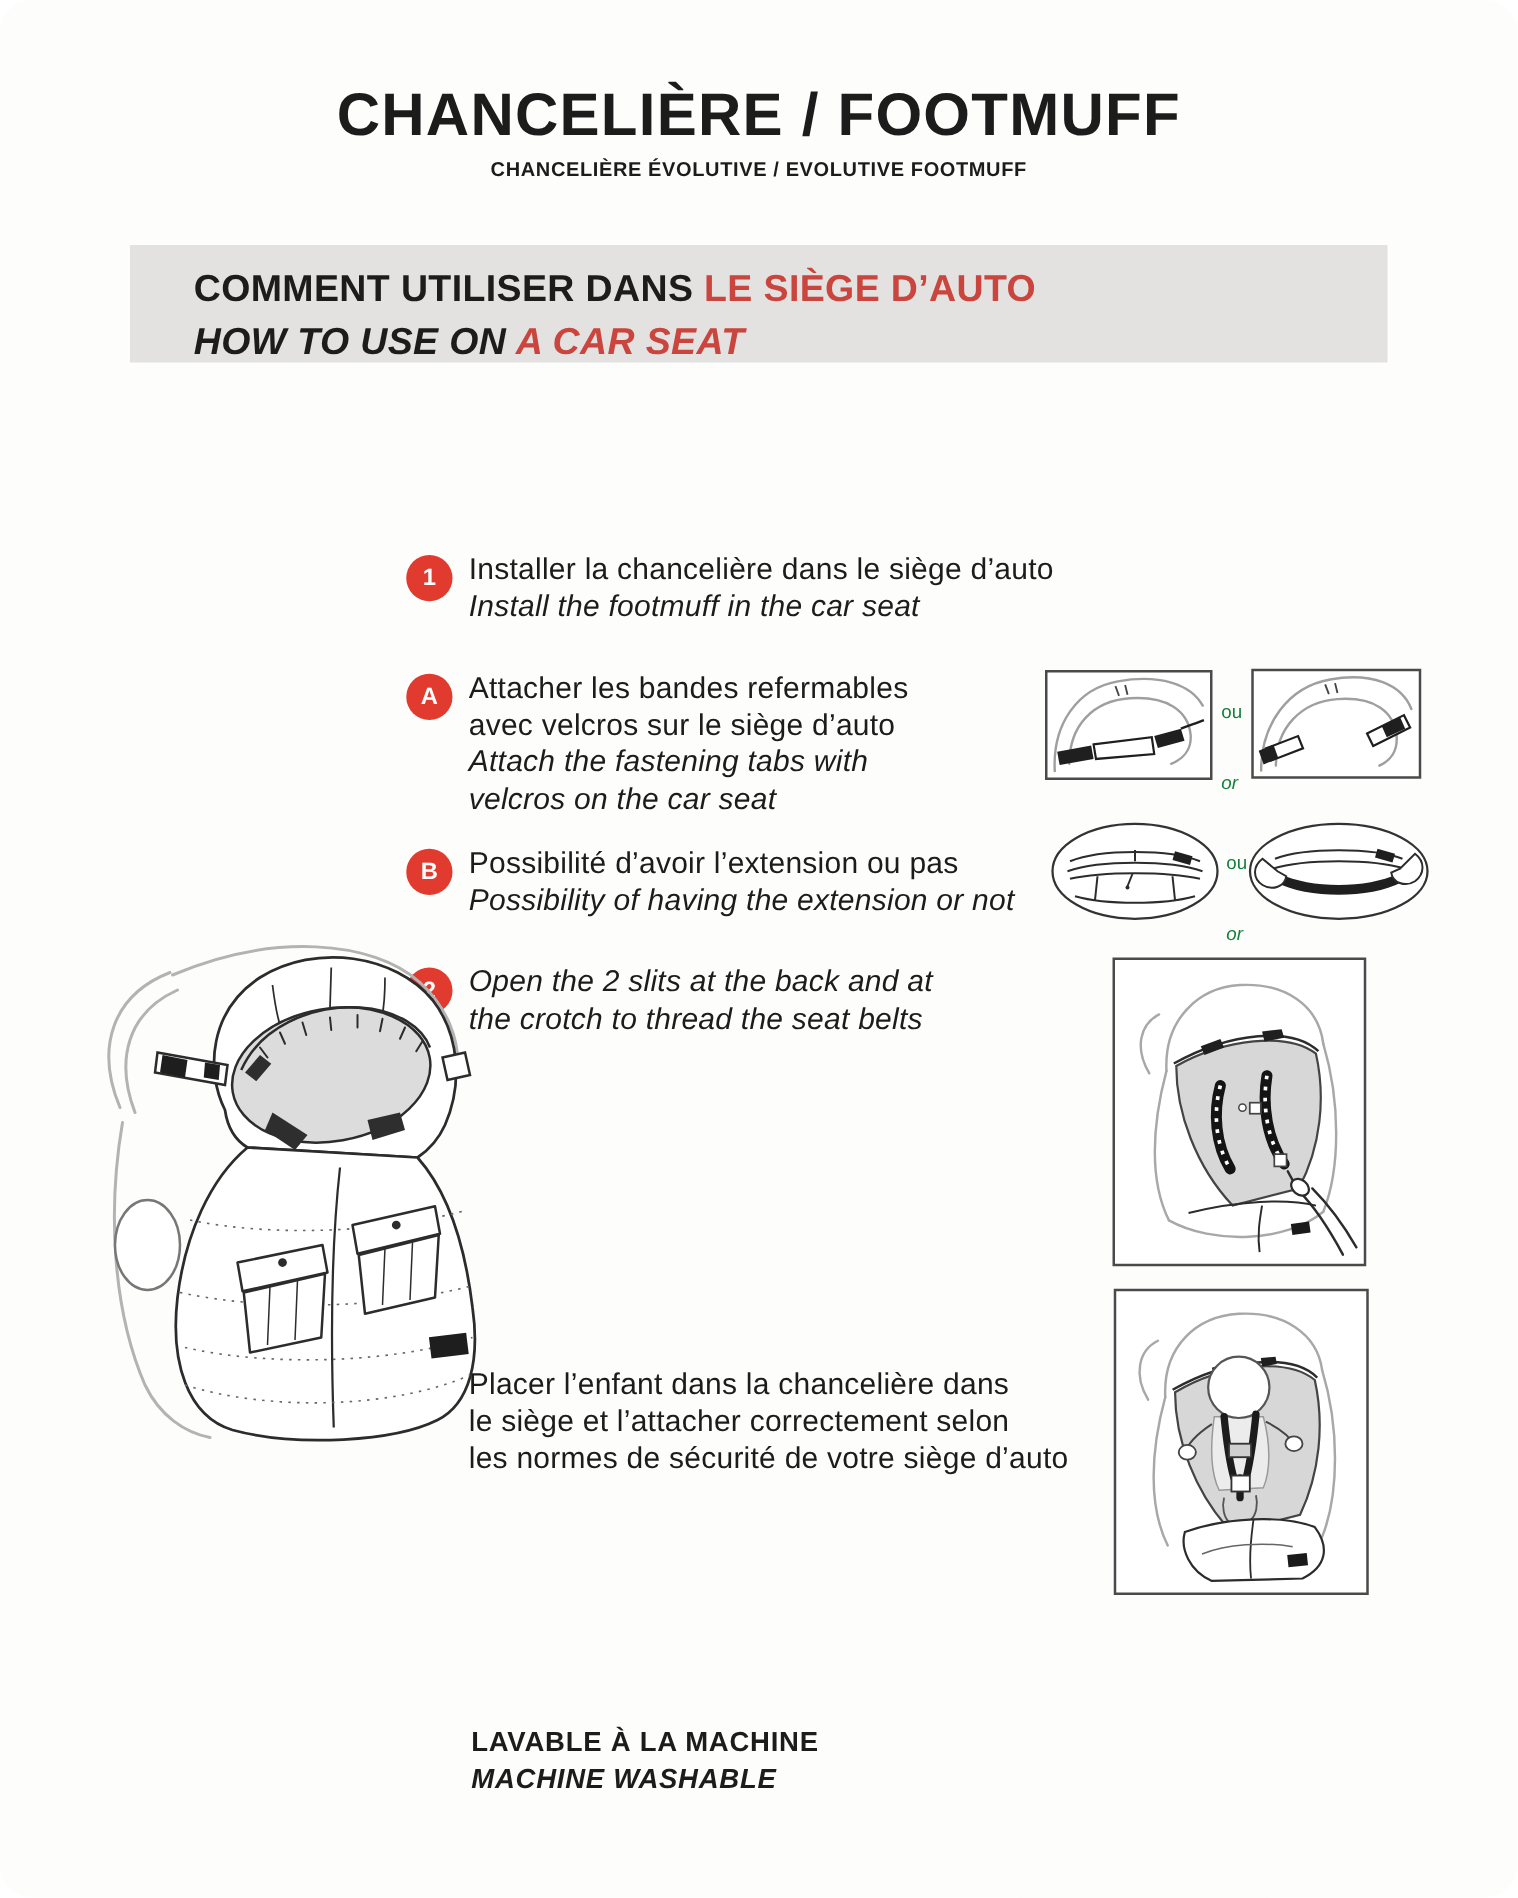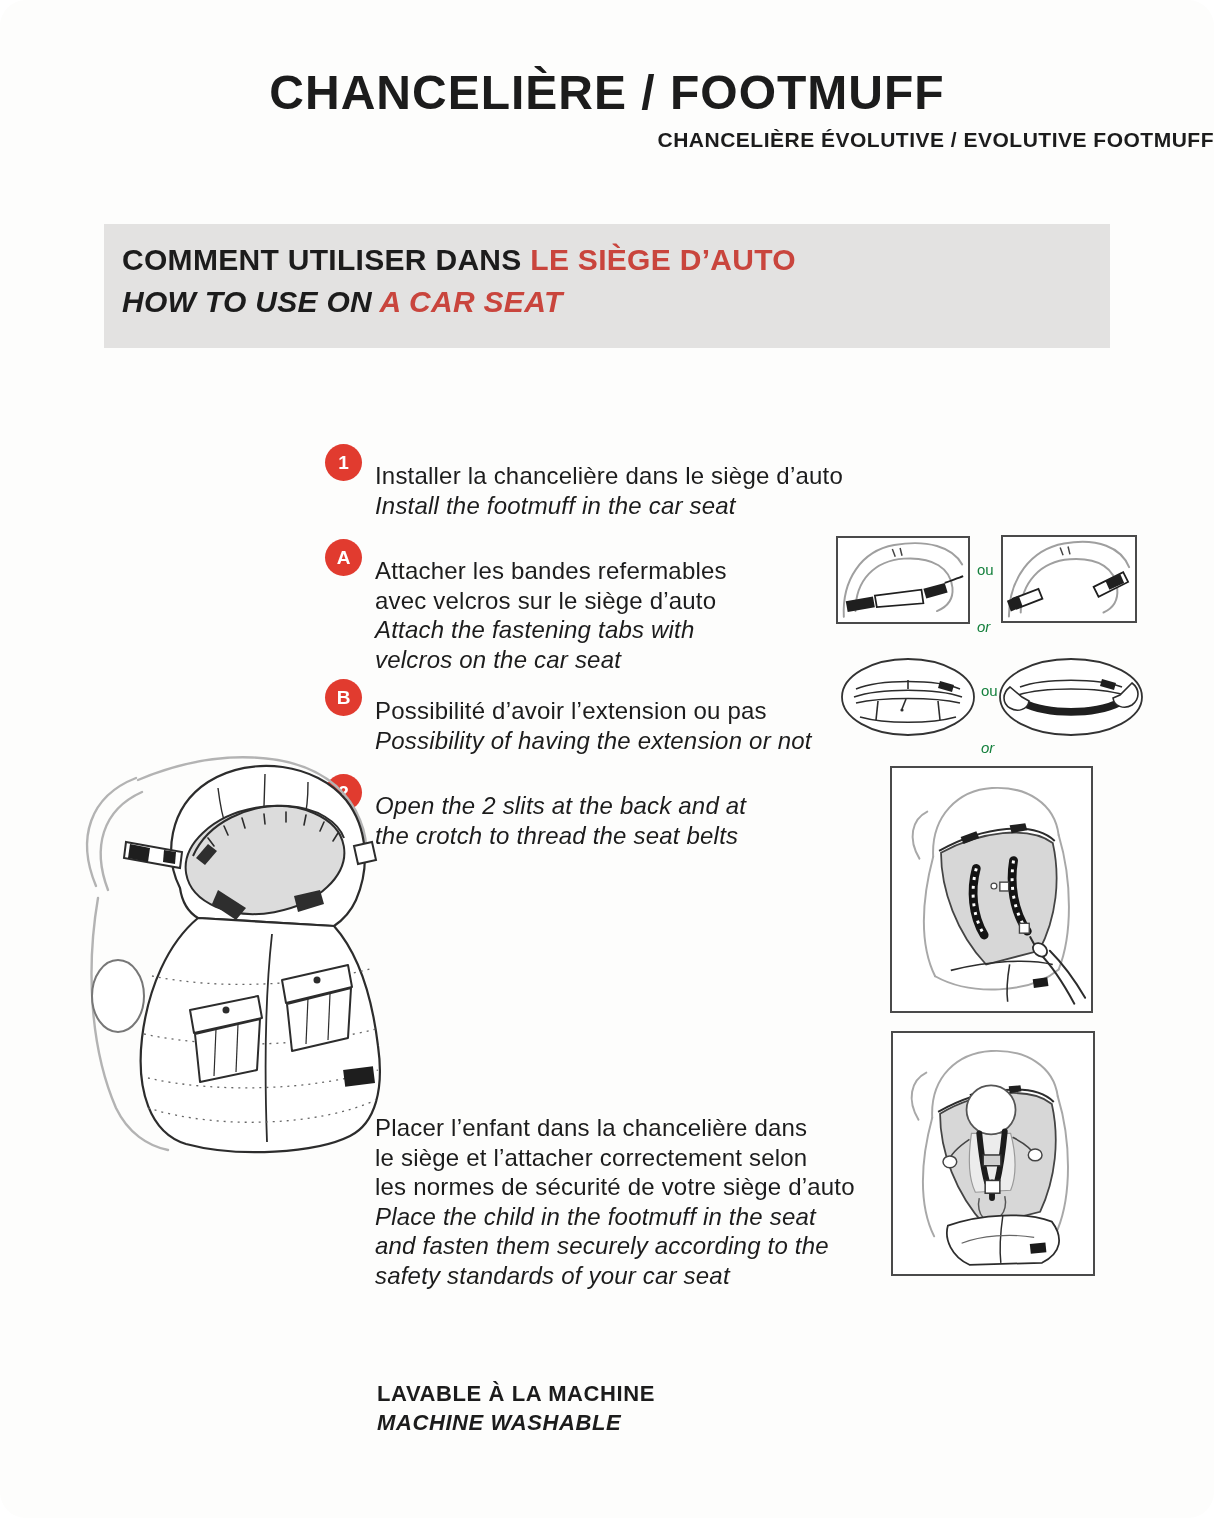--- a/index.html
+++ b/index.html
@@ -15,38 +15,38 @@
   html,body{margin:0;padding:0;background:#fff;}
   .page{
     position:relative;width:1214px;height:1518px;background:var(--page-bg);
     font-family:"Liberation Sans", sans-serif;color:var(--ink);overflow:hidden;border-radius:26px;
   }
   .title{
     position:absolute;top:66px;left:0;width:100%;text-align:center;
     font-size:48px;font-weight:800;letter-spacing:1px;line-height:54px;
   }
   .subtitle{
-    position:absolute;top:128px;left:0;width:100%;text-align:right;
-    font-size:21px;font-weight:700;letter-spacing:.5px;
+    position:absolute;top:128px;left:0;width:100%;text-align:center;
+    font-size:16px;font-weight:700;letter-spacing:.5px;
   }
   .banner{
-    position:absolute;left:104px;top:196px;width:1006px;height:124px;
-    background:var(--banner-bg);box-sizing:border-box;padding:15px 0 0 18px;margin-top:28px;
+    position:absolute;left:104px;top:196px;width:1006px;height:94px;
+    background:var(--banner-bg);box-sizing:border-box;padding:15px 0 0 51px;
   }
   .banner-line{font-size:30px;font-weight:700;line-height:42px;letter-spacing:.3px;white-space:nowrap;}
   .banner-line.en{font-style:italic;}
   .red{color:var(--accent-red);}
 
   .step{position:absolute;display:flex;gap:13px;align-items:flex-start;}
   .badge{
     width:37px;height:37px;border-radius:50%;background:var(--badge-red);
     color:#fff;font-weight:700;font-size:19px;display:flex;align-items:center;
     justify-content:center;flex-shrink:0;margin-top:3px;
   }
-  .step-text{font-size:24px;line-height:29.5px;letter-spacing:.2px;margin-top:20px;}
+  .step-text{font-size:24px;line-height:29.5px;letter-spacing:.2px;}
   .step-text .fr,.step-text .en{white-space:pre-line;}
   .step-text .en{font-style:italic;}
 
   .step-1{left:325px;top:441px;}
   .step-a{left:325px;top:536px;}
   .step-b{left:325px;top:676px;}
   .step-2{left:325px;top:771px;}
   .step-3{left:325px;top:1093px;}
 
   .or-label{position:absolute;font-size:15px;line-height:21px;color:#15803d;}
@@ -115,23 +115,20 @@
 the crotch to thread the seat belts</div>
     </div>
   </div>
 
   <div class="step step-3">
     <div class="badge">3</div>
     <div class="step-text">
       <div class="fr">Placer l’enfant dans la chancelière dans
 le siège et l’attacher correctement selon
 les normes de sécurité de votre siège d’auto</div>
-      <div class="en">Place the child in the footmuff in the seat
-and fasten them securely according to the
-safety standards of your car seat</div>
     </div>
   </div>
 
   <div class="or-label or-a">
     <div>ou</div>
     <div class="en">or</div>
   </div>
   <div class="or-label or-b">
     <div>ou</div>
     <div class="en">or</div>

